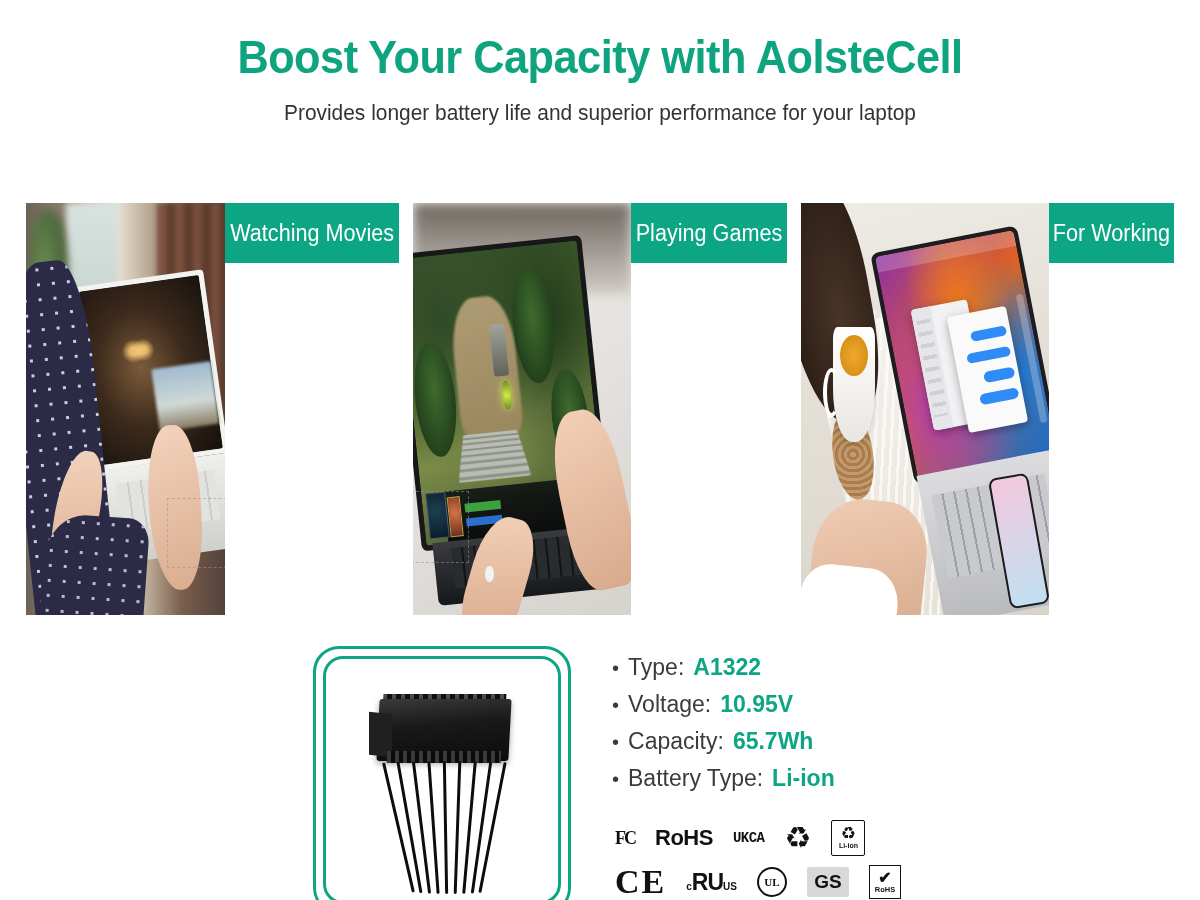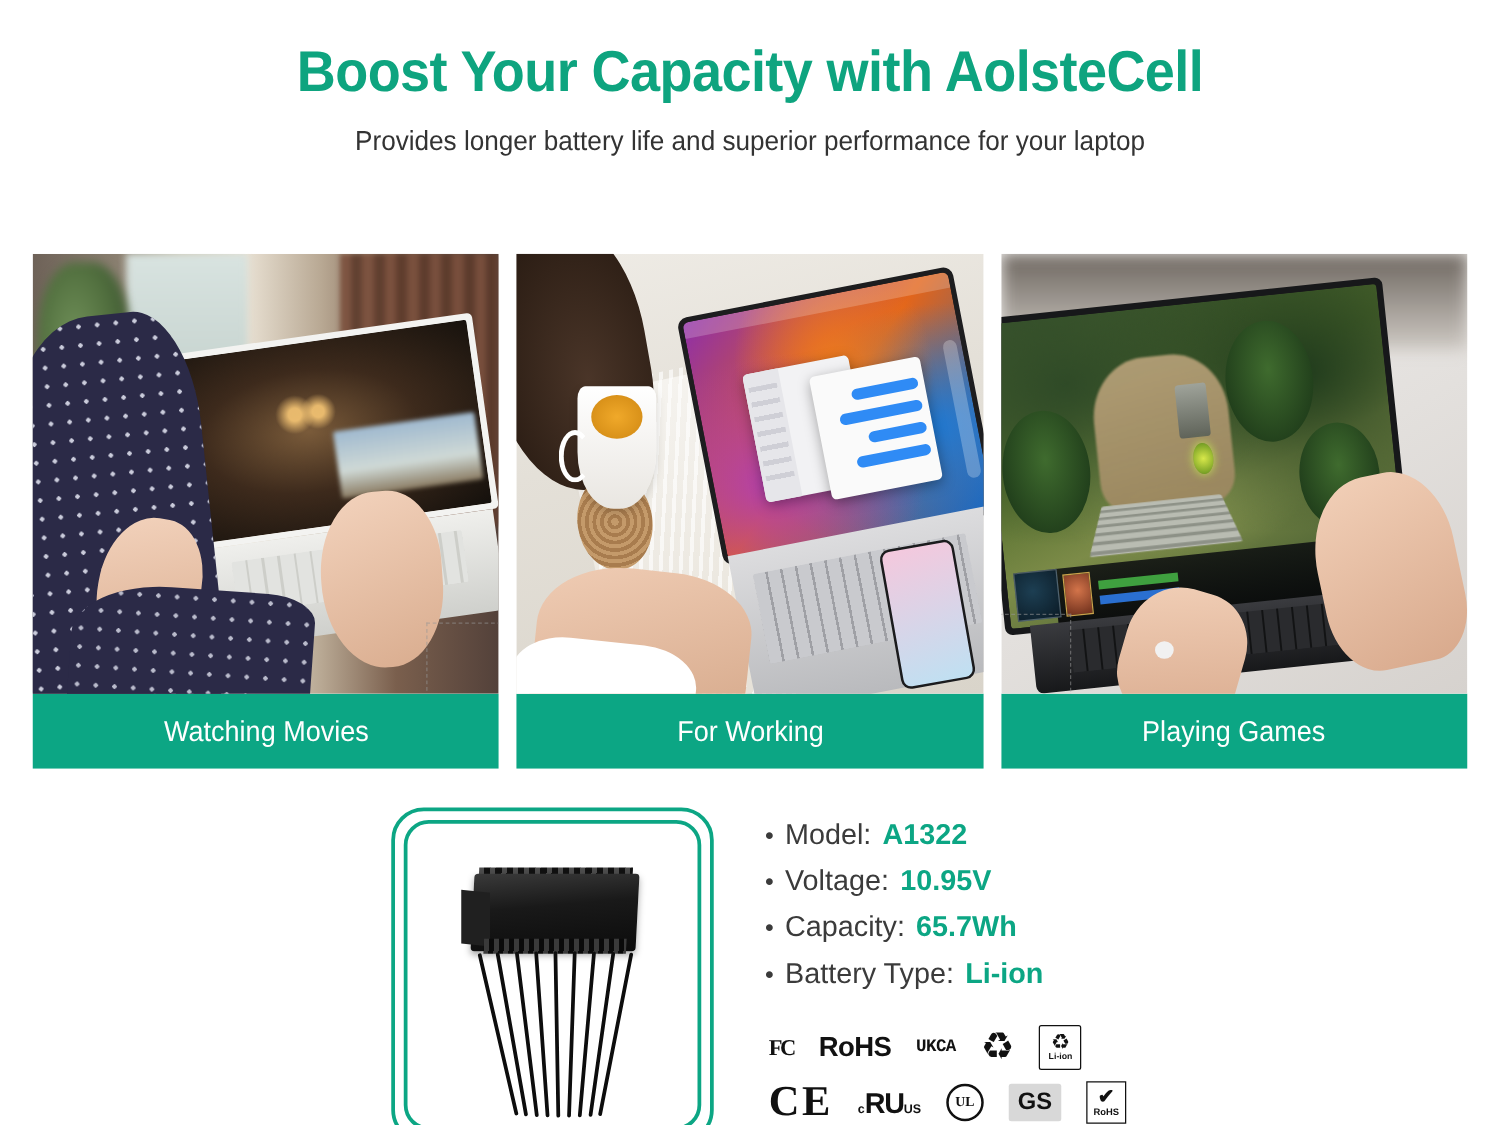--- a/index.html
+++ b/index.html
@@ -36,21 +36,21 @@
     position: absolute;
     top: 173px; left: 26px;
     width: 1148px; height: 412px;
     display: flex;
     gap: 14px;
   }
   .panel {
     position: relative;
     flex: 1 1 0;
     display: flex;
-    flex-direction: column;
+    flex-direction: row;
     overflow: hidden;
   }
   .photo {
     position: relative;
     flex: 1 1 auto;
     overflow: hidden;
   }
   .caption {
     height: 60px;
     background: #0ca684;
@@ -467,20 +467,55 @@
         </div>
         <div class="p1-hand-l"></div>
         <div class="p1-hand-r"></div>
         <div class="p1-sleeve">
           <div class="p1-dots"></div>
         </div>
         <div class="crop-guide" style="right:-2px; top:295px; width:60px; height:70px;"></div>
       </div>
       <div class="caption">
         <span>Watching Movies</span>
+      </div>
+    </div>
+
+    <div class="panel">
+      <div class="photo">
+        <div class="p3-bg"></div>
+        <div class="p3-blur-top"></div>
+        <div class="p3-lap">
+          <div class="p3-screen">
+            <div class="p3-game">
+              <div class="p3-tree-b"></div>
+              <div class="p3-path"></div>
+              <div class="p3-tree-a"></div>
+              <div class="p3-tree-c"></div>
+              <div class="p3-tower"></div>
+              <div class="p3-stairs"></div>
+              <div class="p3-hero"></div>
+              <div class="p3-hud"></div>
+              <div class="p3-portrait"></div>
+              <div class="p3-hpbar"></div>
+              <div class="p3-mpbar"></div>
+              <div class="p3-minimap"></div>
+            </div>
+          </div>
+          <div class="p3-base3">
+            <div class="p3-keys3"></div>
+          </div>
+        </div>
+        <div class="p3-hand-a"></div>
+        <div class="p3-ring"></div>
+        <div class="p3-hand-b"></div>
+        <div class="crop-guide" style="left:-2px; top:288px; width:58px; height:72px;"></div>
+      </div>
+      <div class="caption">
+        <span>Playing Games</span>
       </div>
     </div>
 
     <div class="panel">
       <div class="photo">
         <div class="p2-bg"></div>
         <div class="p2-rug"></div>
         <div class="p2-fringe"></div>
         <div class="p2-lap">
           <div class="p2-screen">
@@ -511,55 +546,20 @@
         <div class="p2-hands"></div>
         <div class="p2-cuff"></div>
         <div class="p2-phone">
           <div class="p2-phone-s"></div>
         </div>
       </div>
       <div class="caption">
         <span>For Working</span>
       </div>
     </div>
-
-    <div class="panel">
-      <div class="photo">
-        <div class="p3-bg"></div>
-        <div class="p3-blur-top"></div>
-        <div class="p3-lap">
-          <div class="p3-screen">
-            <div class="p3-game">
-              <div class="p3-tree-b"></div>
-              <div class="p3-path"></div>
-              <div class="p3-tree-a"></div>
-              <div class="p3-tree-c"></div>
-              <div class="p3-tower"></div>
-              <div class="p3-stairs"></div>
-              <div class="p3-hero"></div>
-              <div class="p3-hud"></div>
-              <div class="p3-portrait"></div>
-              <div class="p3-hpbar"></div>
-              <div class="p3-mpbar"></div>
-              <div class="p3-minimap"></div>
-            </div>
-          </div>
-          <div class="p3-base3">
-            <div class="p3-keys3"></div>
-          </div>
-        </div>
-        <div class="p3-hand-a"></div>
-        <div class="p3-ring"></div>
-        <div class="p3-hand-b"></div>
-        <div class="crop-guide" style="left:-2px; top:288px; width:58px; height:72px;"></div>
-      </div>
-      <div class="caption">
-        <span>Playing Games</span>
-      </div>
-    </div>
   </div>
 
 
   <div class="lower">
 
     <div class="product-frame">
       <div class="product-img">
         <div class="conn-top"></div>
         <div class="conn-body"></div>
         <div class="conn-lip"></div>
@@ -574,21 +574,21 @@
           <div class="wire" style="left:64%; transform: rotate(5deg);"></div>
           <div class="wire" style="left:74%; transform: rotate(8deg);"></div>
           <div class="wire" style="left:84%; transform: rotate(11deg);"></div>
         </div>
       </div>
     </div>
 
     <div class="specs">
       <div class="spec-row">
         <span class="bullet">•</span>
-        <span>Model:</span>
+        <span>Type:</span>
         <span class="spec-val">A1322</span>
       </div>
       <div class="spec-row">
         <span class="bullet">•</span>
         <span>Voltage:</span>
         <span class="spec-val">10.95V</span>
       </div>
       <div class="spec-row">
         <span class="bullet">•</span>
         <span>Capacity:</span>

